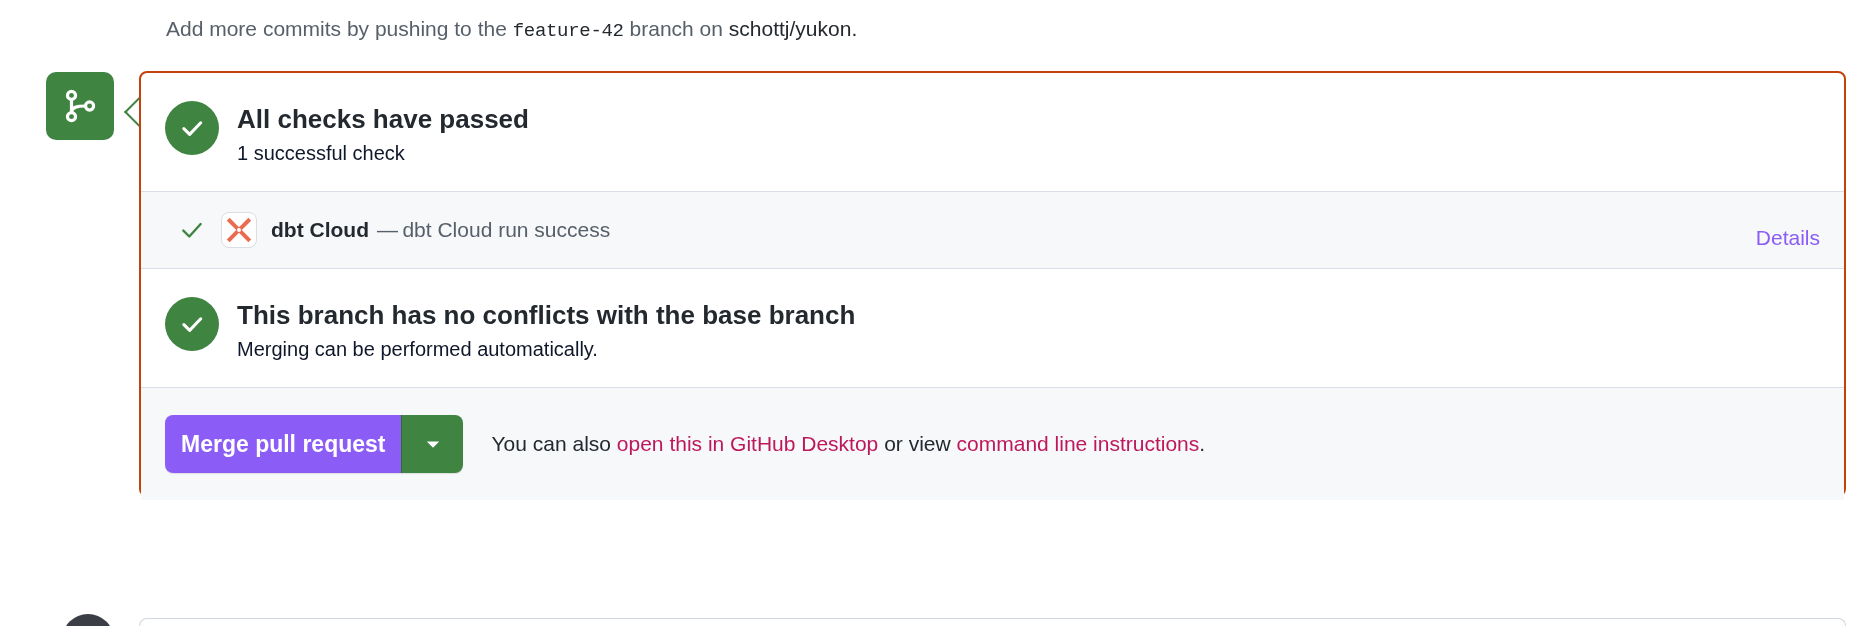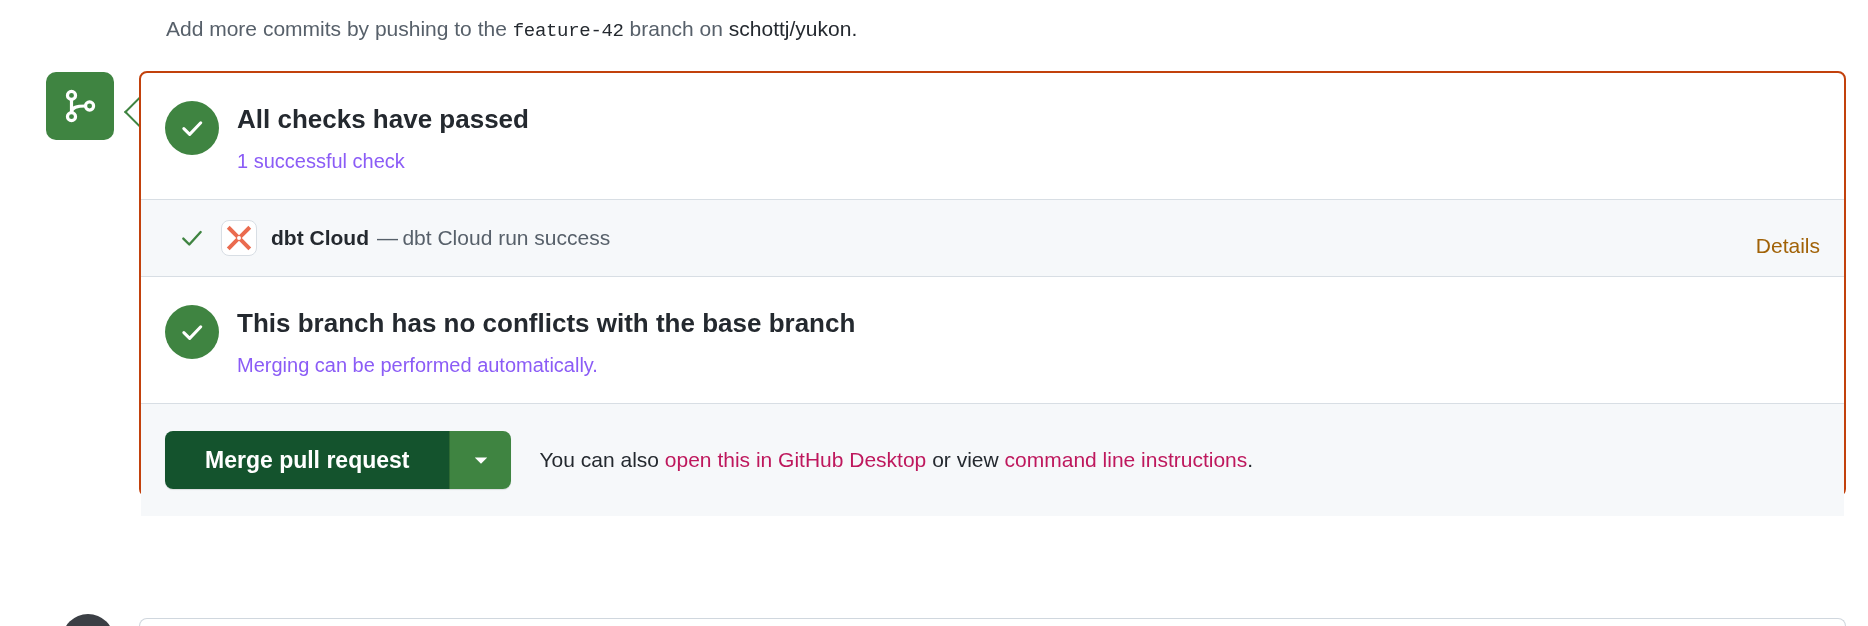--- a/index.html
+++ b/index.html
@@ -108,22 +108,22 @@
   .status-text { padding-top: 4px; }
   .status-title {
     font-size: 26px;
     font-weight: bold;
     line-height: 32px;
     color: #24292f;
   }
   .status-sub {
     font-size: 20px;
     line-height: 28px;
-    color: #8b5cf6;
-    margin-top: 12px;
+    color: #0f172a;
+    margin-top: 4px;
   }
 
   .row-link {
     margin-left: auto;
     font-size: 20px;
     line-height: 28px;
     color: #3366d6;
     text-decoration: none;
     cursor: pointer;
     padding-top: 12px;
@@ -171,21 +171,21 @@
     color: #24292f;
     margin-right: 8px;
   }
   .check-desc {
     font-size: 21px;
     color: #57606a;
   }
   .check-details {
     margin-left: auto;
     font-size: 21px;
-    color: #a16207;
+    color: #8b5cf6;
     text-decoration: none;
     cursor: pointer;
     margin-top: 16px;
   }
 
   
   .merge-footer {
     display: flex;
     align-items: center;
     background: #f6f8fa;
@@ -194,27 +194,27 @@
     height: 112px;
   }
   .merge-btn-group {
     display: flex;
     align-items: stretch;
     border-radius: 8px;
     overflow: hidden;
     box-shadow: 0 1px 1px rgba(27,31,36,0.12);
   }
   .merge-btn {
-    background: #14532d;
+    background: #8b5cf6;
     color: #ffffff;
     font-size: 23px;
     font-weight: bold;
     font-family: "Liberation Sans", sans-serif;
     border: none;
-    padding: 0 40px;
+    padding: 0 16px;
     height: 58px;
     cursor: pointer;
     display: flex;
     align-items: center;
   }
   .merge-caret {
     background: #3f8441;
     border: none;
     border-left: 1px solid #2f6b33;
     width: 62px;

